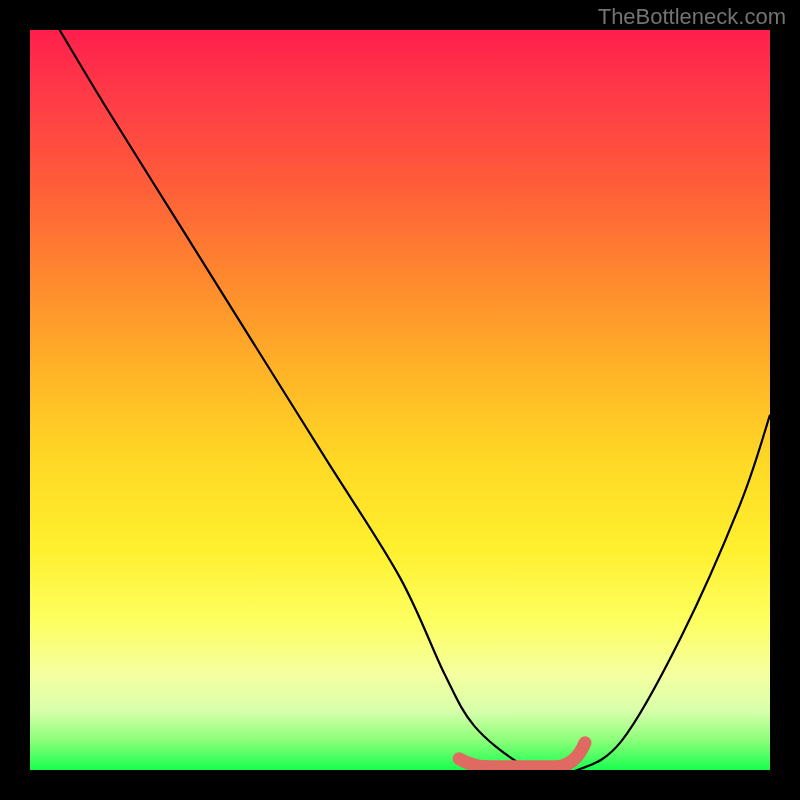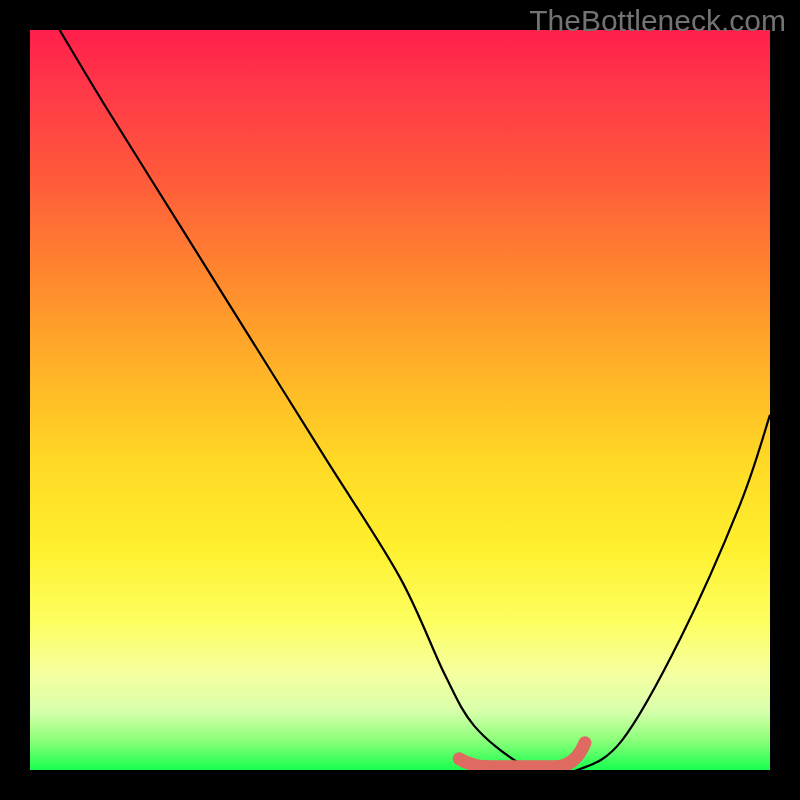--- a/index.html
+++ b/index.html
@@ -9,21 +9,21 @@
     height: 800px;
     background: #000;
     position: relative;
     font-family: Arial, sans-serif;
   }
   .attribution {
     position: absolute;
     top: 4px;
     right: 14px;
     color: #737373;
-    font-size: 30px;
+    font-size: 22px;
     font-weight: 500;
     z-index: 10;
   }
   .plot-area {
     position: absolute;
     left: 30px;
     top: 30px;
     width: 740px;
     height: 740px;
     overflow: hidden;

